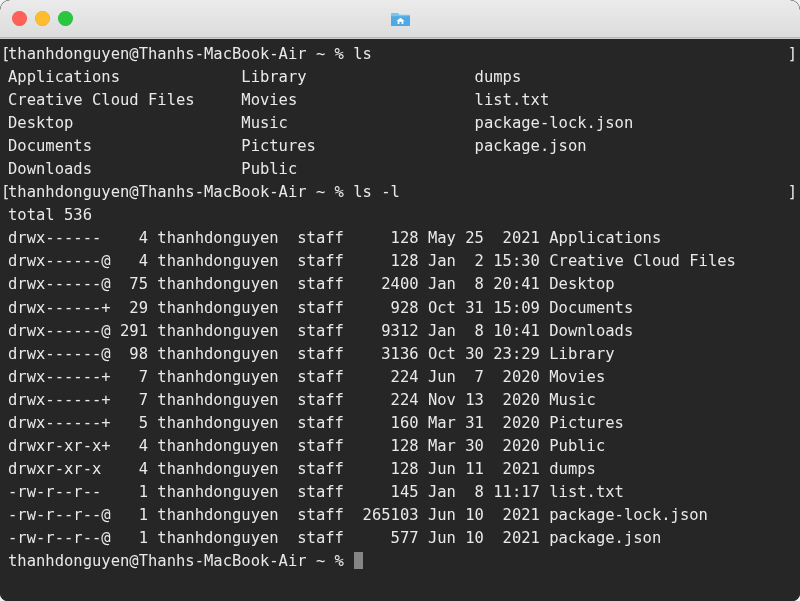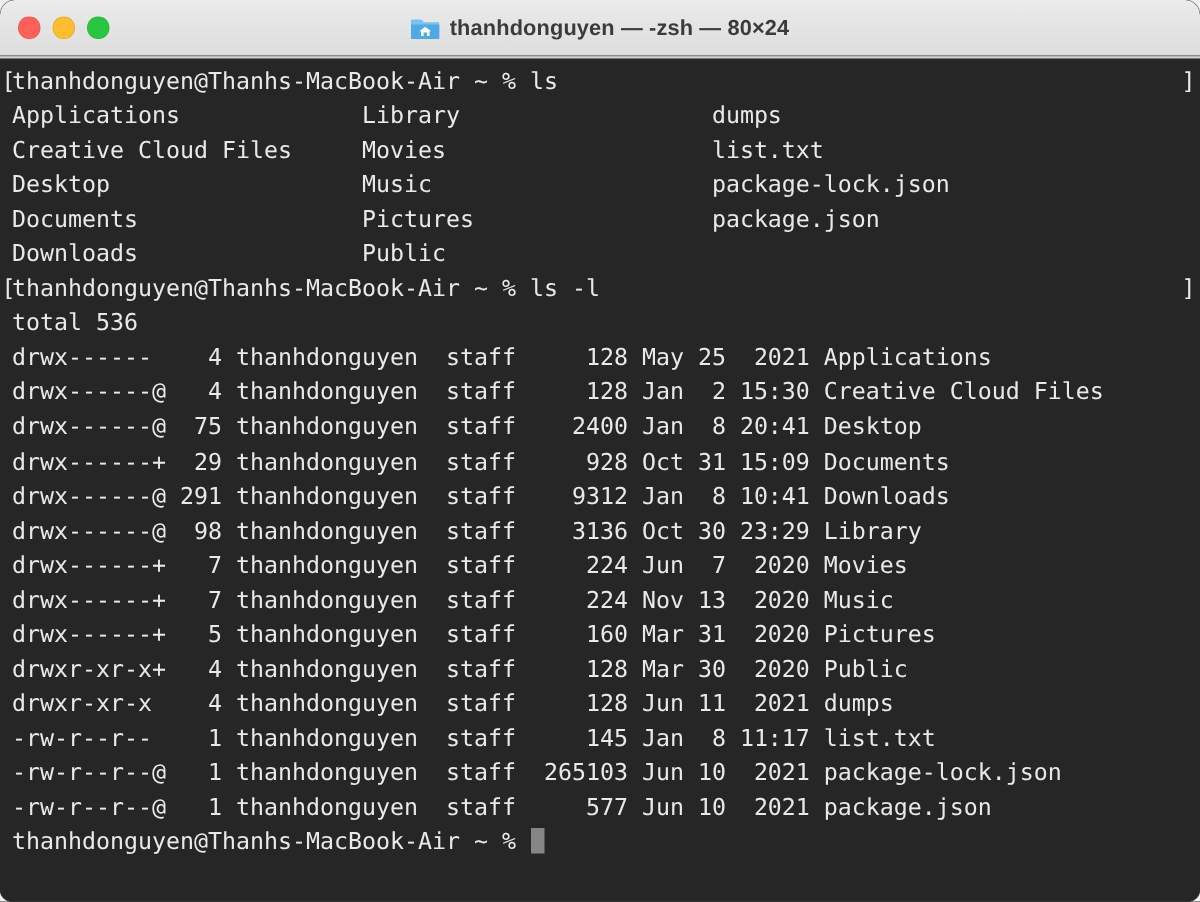--- a/index.html
+++ b/index.html
@@ -146,21 +146,20 @@
       <span class="light min"></span>
       <span class="light max"></span>
     </div>
 
     <div class="title-center">
       <svg class="folder-icon" viewBox="0 0 38 34">
         <path d="M1.5 6 H14 l3.2 3.6 H36.5 a1.5 1.5 0 0 1 1.5 1.5 V30.5 a1.5 1.5 0 0 1 -1.5 1.5 H1.5 A1.5 1.5 0 0 1 0 30.5 V7.5 A1.5 1.5 0 0 1 1.5 6 Z" fill="#78c4ef"></path>
         <path d="M0 12.5 H38 V30.5 a1.5 1.5 0 0 1 -1.5 1.5 H1.5 A1.5 1.5 0 0 1 0 30.5 Z" fill="#4fa9e4"></path>
         <path d="M19 15.5 L27 21.8 H24.7 V28 H21.2 V23.3 H16.8 V28 H13.3 V21.8 H11 Z" fill="#ffffff"></path>
       </svg>
-      <span class="title-text">thanhdonguyen — -zsh — 80×24</span>
     </div>
 
   </div>
 
   <div class="terminal">
     <div class="screen" id="screen"><div class="line">thanhdonguyen@Thanhs-MacBook-Air ~ % ls<span class="mark left">[</span><span class="mark right">]</span></div><div class="line">Applications             Library                  dumps</div><div class="line">Creative Cloud Files     Movies                   list.txt</div><div class="line">Desktop                  Music                    package-lock.json</div><div class="line">Documents                Pictures                 package.json</div><div class="line">Downloads                Public</div><div class="line">thanhdonguyen@Thanhs-MacBook-Air ~ % ls -l<span class="mark left">[</span><span class="mark right">]</span></div><div class="line">total 536</div><div class="line">drwx------    4 thanhdonguyen  staff     128 May 25  2021 Applications</div><div class="line">drwx------@   4 thanhdonguyen  staff     128 Jan  2 15:30 Creative Cloud Files</div><div class="line">drwx------@  75 thanhdonguyen  staff    2400 Jan  8 20:41 Desktop</div><div class="line">drwx------+  29 thanhdonguyen  staff     928 Oct 31 15:09 Documents</div><div class="line">drwx------@ 291 thanhdonguyen  staff    9312 Jan  8 10:41 Downloads</div><div class="line">drwx------@  98 thanhdonguyen  staff    3136 Oct 30 23:29 Library</div><div class="line">drwx------+   7 thanhdonguyen  staff     224 Jun  7  2020 Movies</div><div class="line">drwx------+   7 thanhdonguyen  staff     224 Nov 13  2020 Music</div><div class="line">drwx------+   5 thanhdonguyen  staff     160 Mar 31  2020 Pictures</div><div class="line">drwxr-xr-x+   4 thanhdonguyen  staff     128 Mar 30  2020 Public</div><div class="line">drwxr-xr-x    4 thanhdonguyen  staff     128 Jun 11  2021 dumps</div><div class="line">-rw-r--r--    1 thanhdonguyen  staff     145 Jan  8 11:17 list.txt</div><div class="line">-rw-r--r--@   1 thanhdonguyen  staff  265103 Jun 10  2021 package-lock.json</div><div class="line">-rw-r--r--@   1 thanhdonguyen  staff     577 Jun 10  2021 package.json</div><div class="line">thanhdonguyen@Thanhs-MacBook-Air ~ % <span class="cursor"></span></div></div>
   </div>
 
 </div>
 

